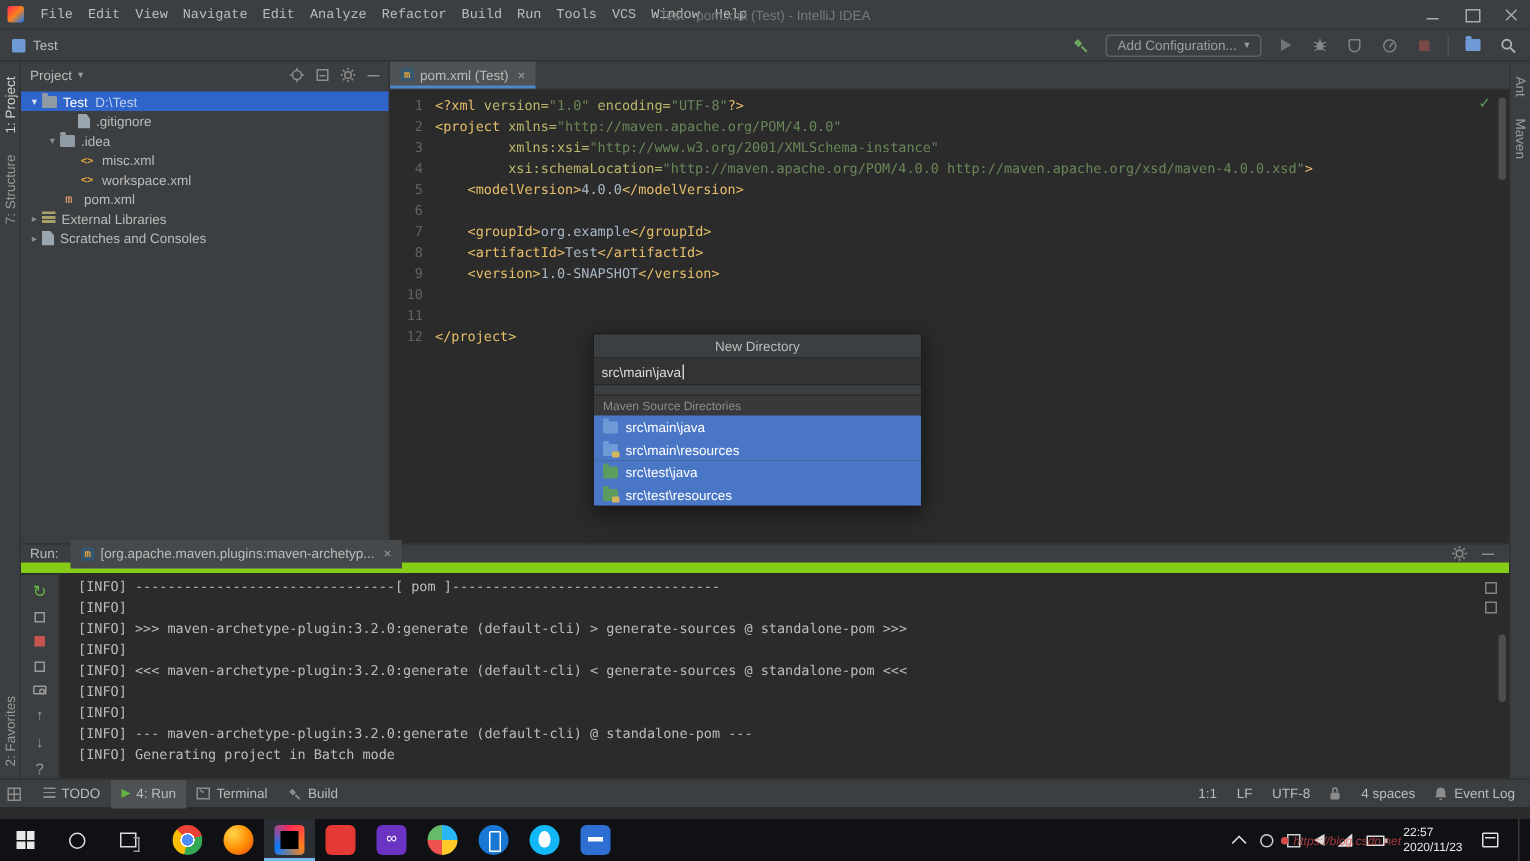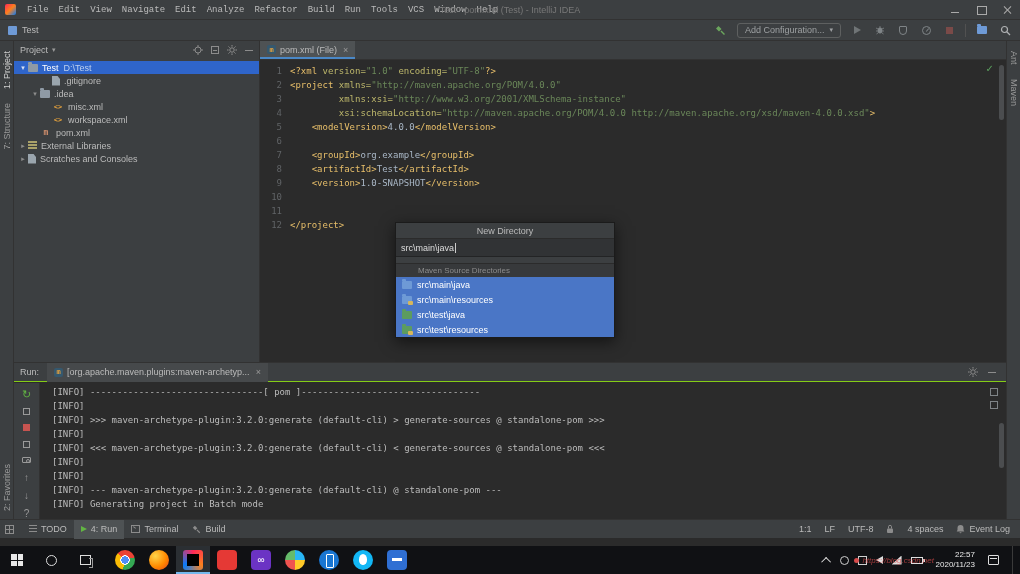--- a/index.html
+++ b/index.html
@@ -101,34 +101,34 @@
 
   
   .popup{position:absolute;left:135px;top:181px;width:220px;background:#3c3f41;
     border:1px solid #1b1b1b;box-shadow:0 4px 14px rgba(0,0,0,.55);z-index:9;}
   .popup-title{height:16px;line-height:16px;text-align:center;color:#bbbbbb;font-size:9px;
     border-bottom:1px solid #2b2b2b;background:#3c3f41;}
   .popup-input{height:18px;background:#313335;border-bottom:1px solid #232425;color:#dddddd;
     font-size:9px;display:flex;align-items:center;padding:0 5px;}
   .caret{display:inline-block;width:1px;height:10px;background:#cccccc;margin-left:1px;}
   .popup-gap{height:7px;background:#3c3f41;border-bottom:1px solid #2b2b2b;}
-  .popup-sec{height:13px;color:#8c8c8c;font-size:8px;line-height:13px;padding:0 22px;background:#37393b;}
+  .popup-sec{height:13px;color:#8c8c8c;font-size:8px;line-height:13px;padding:0 6px;background:#37393b;}
   .popup-item{height:15px;display:flex;align-items:center;background:#4a76c6;color:#ffffff;font-size:9px;padding:0 6px;}
   .pficon{width:10px;height:8px;border-radius:1px;position:relative;margin-right:5px;flex:none;}
   .pficon::before{content:"";position:absolute;top:-2px;left:0;width:4px;height:2px;background:inherit;border-radius:1px 1px 0 0;}
   .pf-source-folder{background:#6e9ad6;}
   .pf-resources-folder{background:#6e9ad6;}
   .pf-test-source-folder{background:#5c9c60;}
   .pf-test-resources-folder{background:#5c9c60;}
   .pf-resources-folder::after,.pf-test-resources-folder::after{content:"";position:absolute;right:-1px;bottom:-1px;width:5px;height:4px;background:#d5b65c;border-radius:1px;}
 
   
   .run{position:absolute;left:14px;top:362px;width:992px;height:157px;background:#2b2b2b;
     border-top:1px solid #323232;z-index:3;}
-  .run-header{height:19px;background:#3c3f41;border-bottom:1px solid #84cc16;display:flex;align-items:center;}
+  .run-header{height:19px;background:#3c3f41;border-bottom:7px solid #84cc16;display:flex;align-items:center;}
   .run-label{color:#bbbbbb;font-size:9px;margin:0 8px 0 6px;}
   .run-tab{height:19px;background:#46494b;display:flex;align-items:center;gap:4px;padding:0 7px;color:#bbbbbb;font-size:9px;}
   .rh-icons{margin-left:auto;display:flex;align-items:center;gap:10px;padding-right:10px;}
   .run-body{position:absolute;left:0;top:20px;right:0;bottom:0;display:flex;}
   .run-stripe{width:26px;flex:none;background:#3c3f41;border-right:1px solid #323232;
     display:flex;flex-direction:column;align-items:center;padding-top:5px;gap:7px;}
   .si{width:12px;height:12px;display:flex;align-items:center;justify-content:center;font-size:10px;color:#9a9a9a;}
   .si-rerun{color:#62b543;font-size:11px;}
   .si-stop i{width:7px;height:7px;background:#c75450;display:block;}
   .si-box i{width:7px;height:7px;border:1px solid #9a9a9a;display:block;}
@@ -185,21 +185,21 @@
   .ai-app-blue{border-radius:4px;background:#2f6fd3;}
   .ai-app-blue::after{content:"";position:absolute;left:5px;top:8px;width:10px;height:3px;background:#fff;}
   .tray{margin-left:auto;display:flex;align-items:center;gap:9px;padding-right:4px;}
   .chev-up{width:7px;height:7px;border-left:1.5px solid #dedede;border-top:1.5px solid #dedede;transform:rotate(45deg) translateY(2px);}
   .tray-circ{width:9px;height:9px;border:1px solid #cfcfcf;border-radius:50%;}
   .tray-sq{width:9px;height:9px;border:1px solid #cfcfcf;}
   .tray-vol{width:0;height:0;border-right:7px solid #dedede;border-top:4px solid transparent;border-bottom:4px solid transparent;}
   .tray-net{width:10px;height:9px;background:linear-gradient(to top,#dedede 0 100%);clip-path:polygon(0 100%,100% 0,100% 100%);}
   .tray-bat{width:12px;height:7px;border:1px solid #dedede;position:relative;}
   .tray-bat::after{content:"";position:absolute;right:-3px;top:1.5px;width:2px;height:3px;background:#dedede;}
-  .clock{text-align:right;color:#e8e8e8;font-size:8px;line-height:10px;margin:0 4px;}
+  .clock{text-align:left;color:#e8e8e8;font-size:8px;line-height:10px;margin:0 4px;}
   .action-center{width:11px;height:10px;border:1px solid #dedede;border-radius:1px;position:relative;margin-right:4px;}
   .action-center::after{content:"";position:absolute;left:1px;top:2px;width:7px;height:1px;background:#dedede;}
   .show-desktop{width:4px;height:28px;border-left:1px solid #3a3a3a;}
   .watermark{position:absolute;right:86px;top:556px;color:rgba(214,75,75,.75);font-size:8px;
     font-style:italic;z-index:11;display:flex;align-items:center;gap:3px;pointer-events:none;}
   .wm-dot{width:5px;height:5px;border-radius:50%;background:#d64b4b;display:inline-block;}
 
   svg{display:block;}
 </style>
 </head>
@@ -350,21 +350,21 @@
           <span class="ticon ti-scratches"></span>
           <span class="tlabel">Scratches and Consoles</span>
         </div>
       </div>
   </div>
 
   <div class="editor">
     <div class="tabbar">
       <div class="tab">
         <span class="mvn-badge">m</span>
-        <span>pom.xml (File)</span>
+        <span>pom.xml (Test)</span>
         <span class="tab-close">×</span>
       </div>
     </div>
     <div class="code-wrap">
       <div class="gutter-col">
           <div class="gnum">1</div>
           <div class="gnum">2</div>
           <div class="gnum">3</div>
           <div class="gnum">4</div>
           <div class="gnum">5</div>

